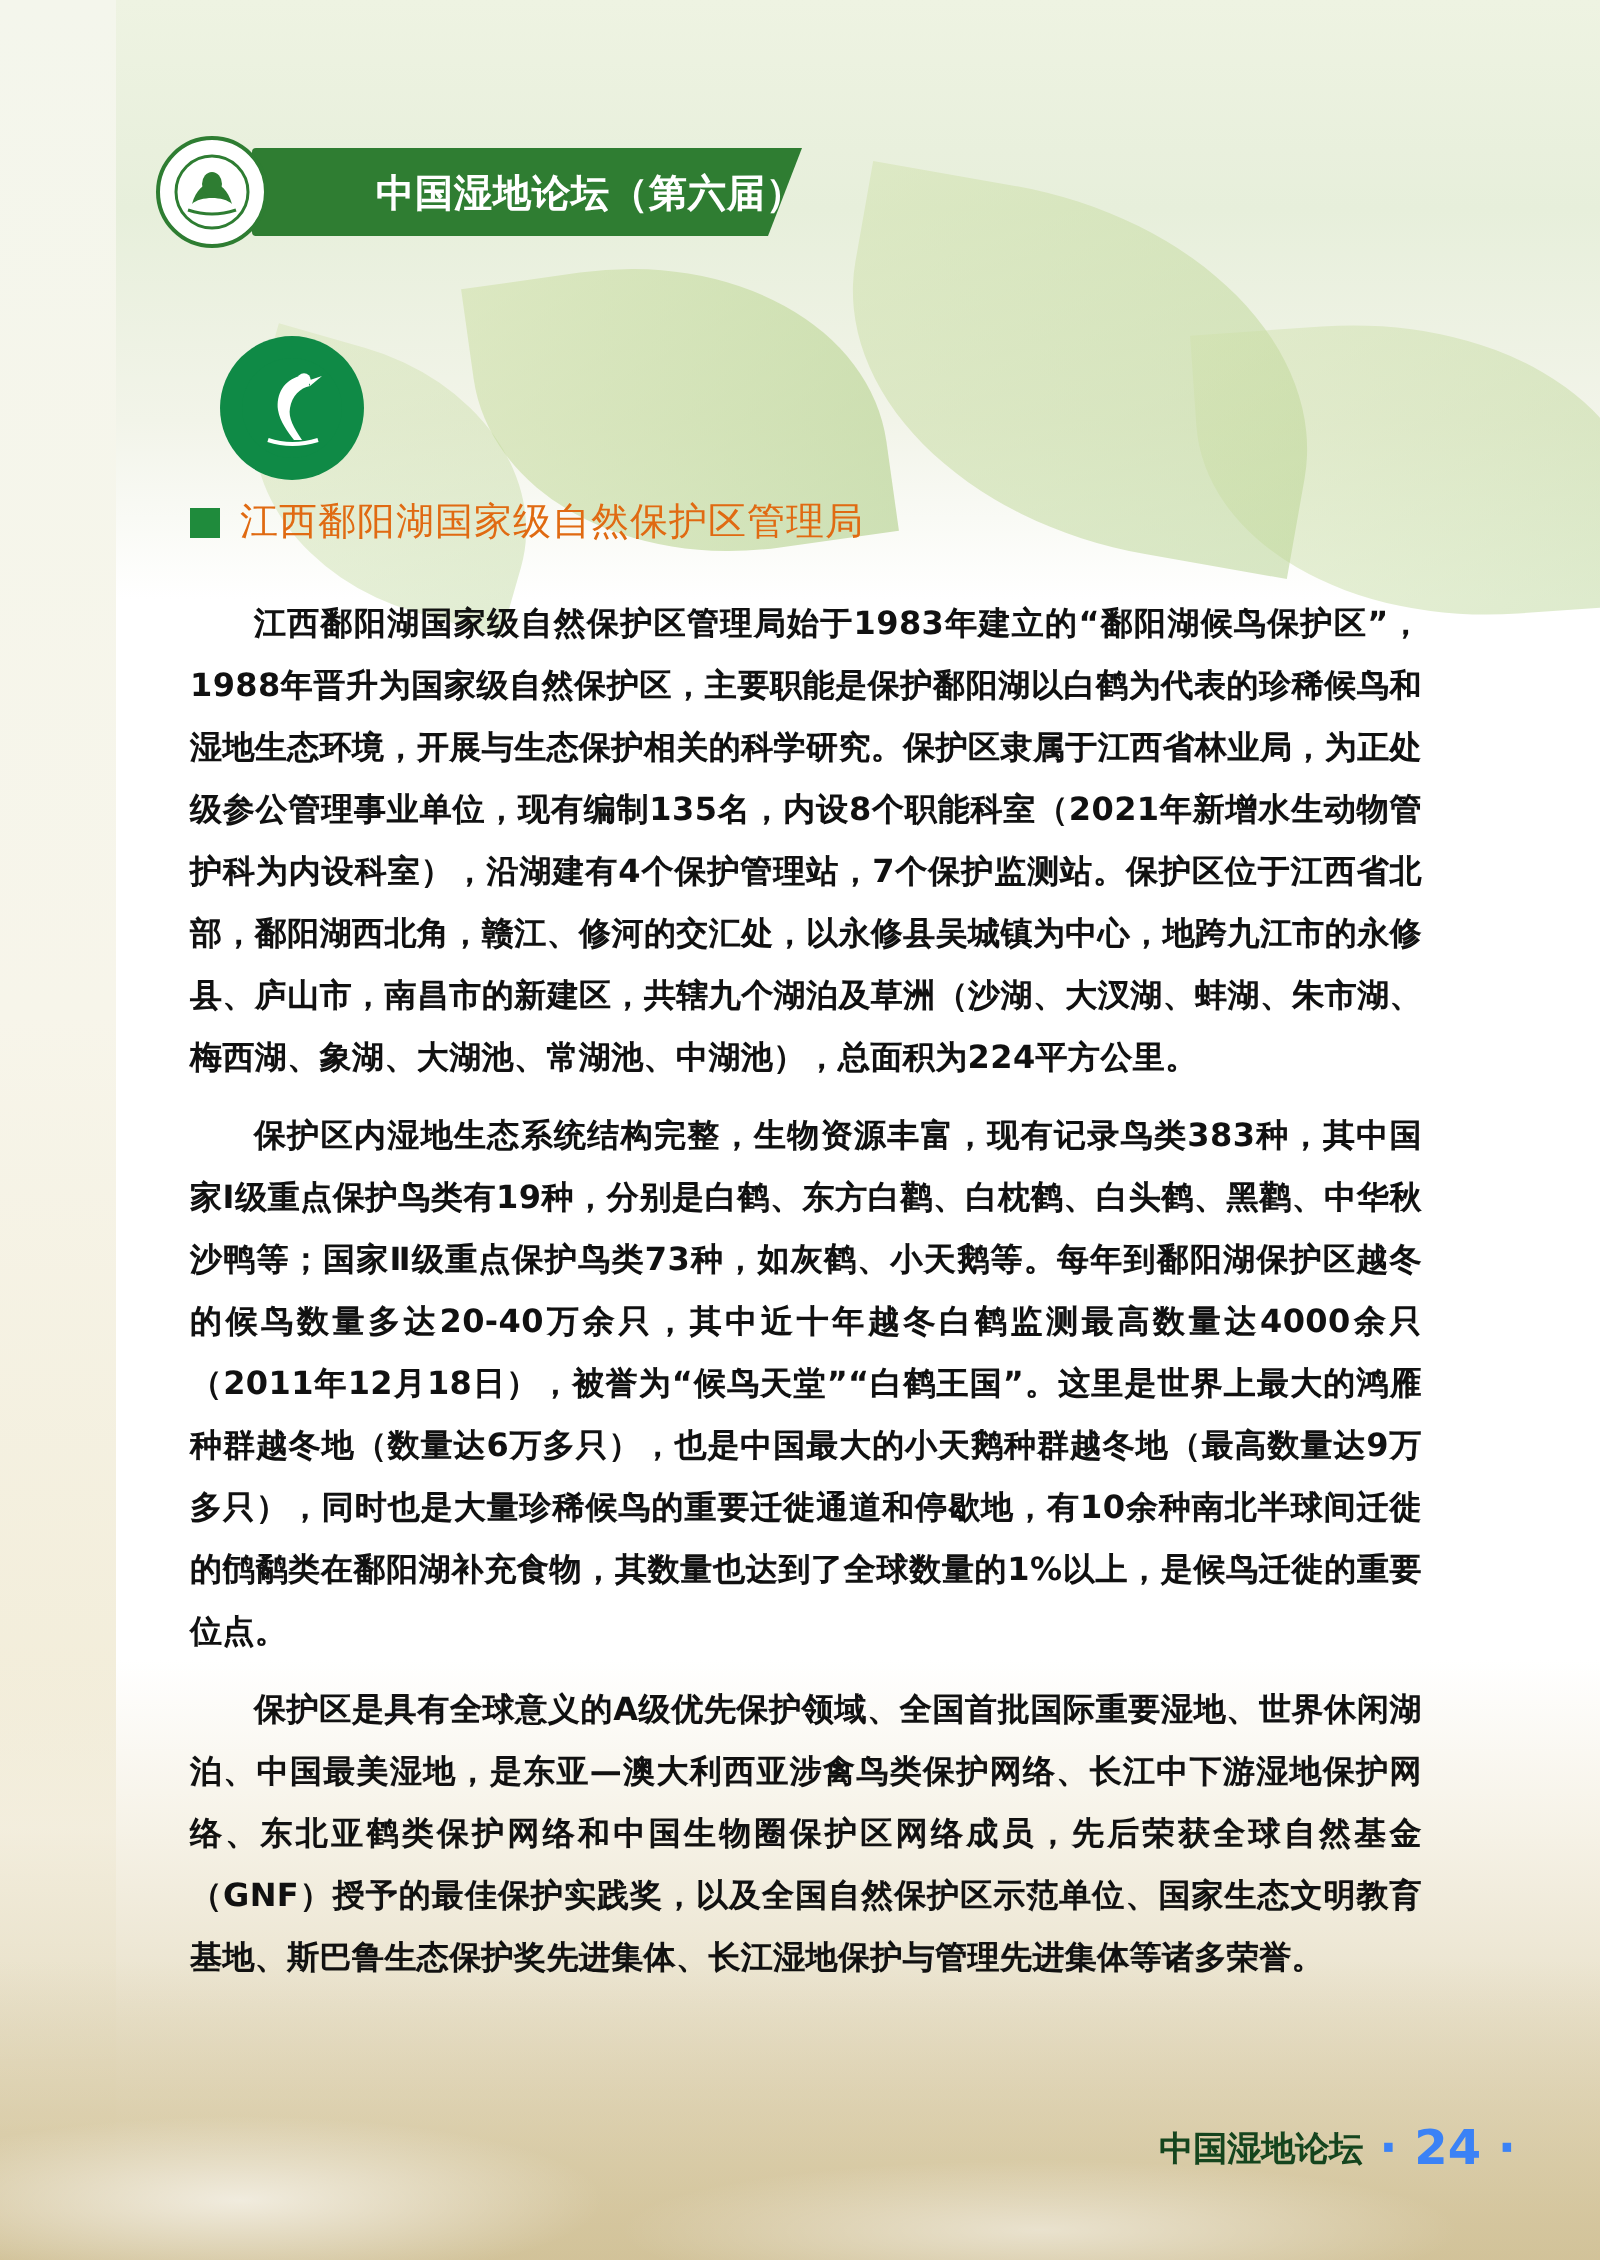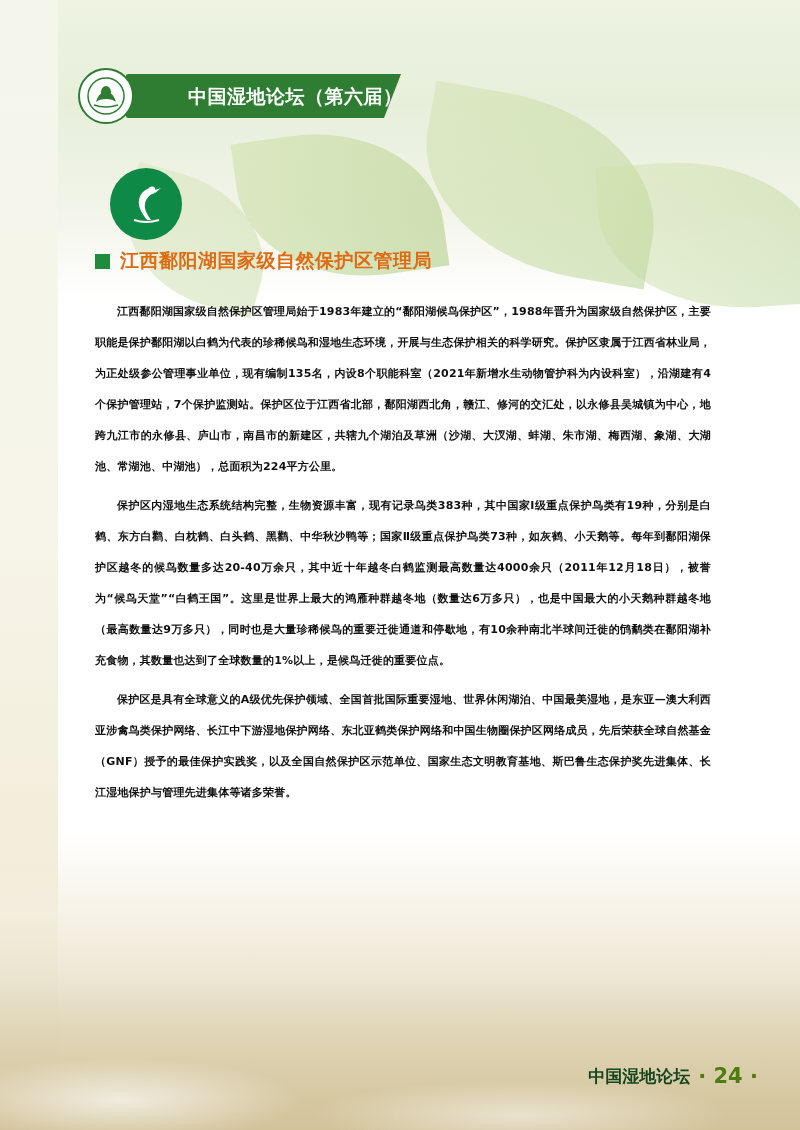--- a/index.html
+++ b/index.html
@@ -149,27 +149,27 @@
     margin-bottom: 22px;
   }
   .section-bullet {
     width: 15px; height: 15px;
     background: #1f8b3c;
     flex: 0 0 auto;
   }
   .section-title-text {
     color: #e06a12;
     font-size: 19px;
-    font-weight: bold;
+    font-weight: normal;
     letter-spacing: .5px;
   }
 
   p.body-par {
     margin: 0 0 8px 0;
-    font-size: 11px;
+    font-size: 16px;
     line-height: 31px;
     color: #111111;
     text-align: justify;
     text-indent: 2em;
     font-weight: bold;
     letter-spacing: .2px;
   }
 
   
   .footer {
@@ -179,23 +179,23 @@
     align-items: center;
     gap: 8px;
     color: #14471f;
   }
   .footer-label {
     font-size: 17px;
     font-weight: bold;
     color: #15451e;
   }
   .footer-page {
-    font-size: 21px;
-    font-weight: bold;
-    color: #4d7c0f;
+    font-size: 24px;
+    font-weight: bold;
+    color: #3b82f6;
   }
 </style>
 </head>
 <body>
 
 <div class="page">
 
   <div class="bg-top">
     <div class="bg-leaf l1"></div>
     <div class="bg-leaf l2"></div>

